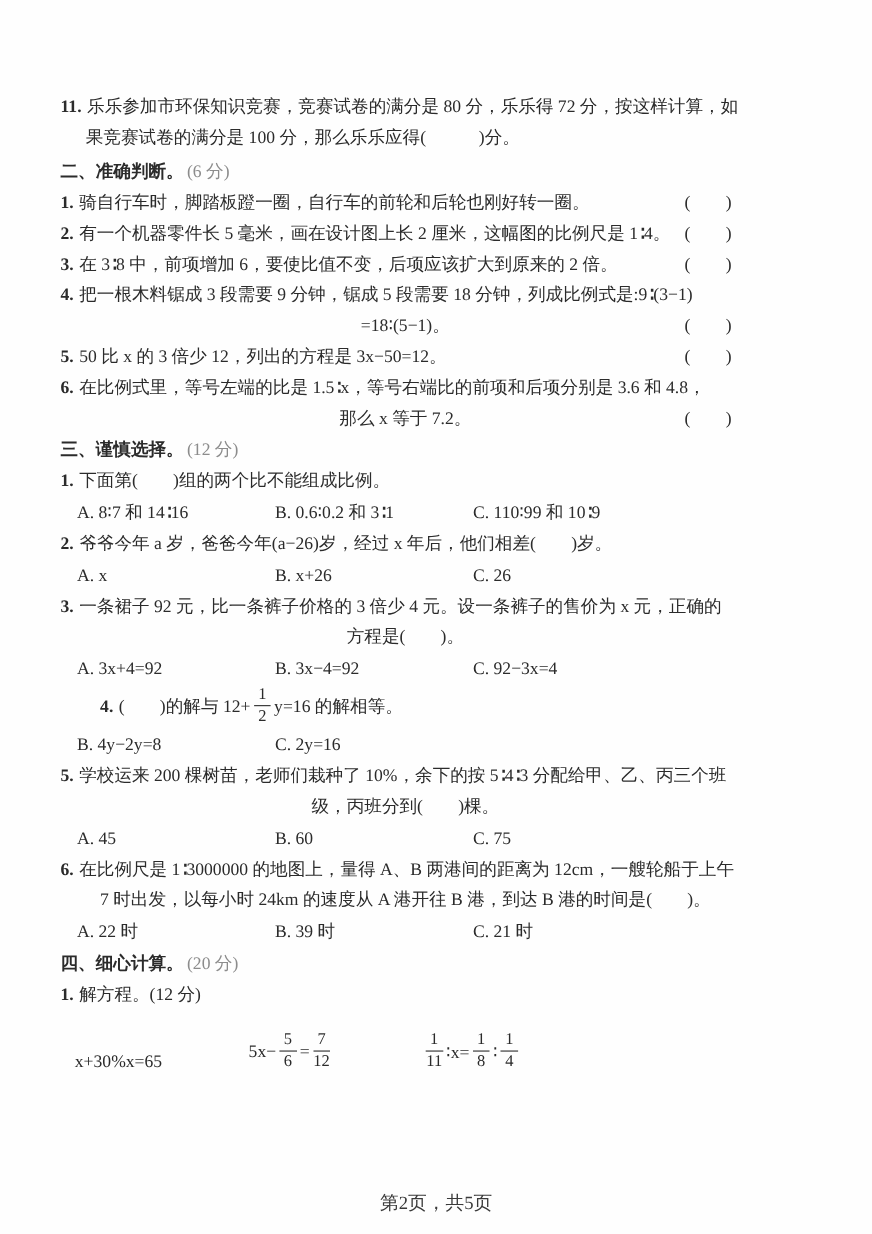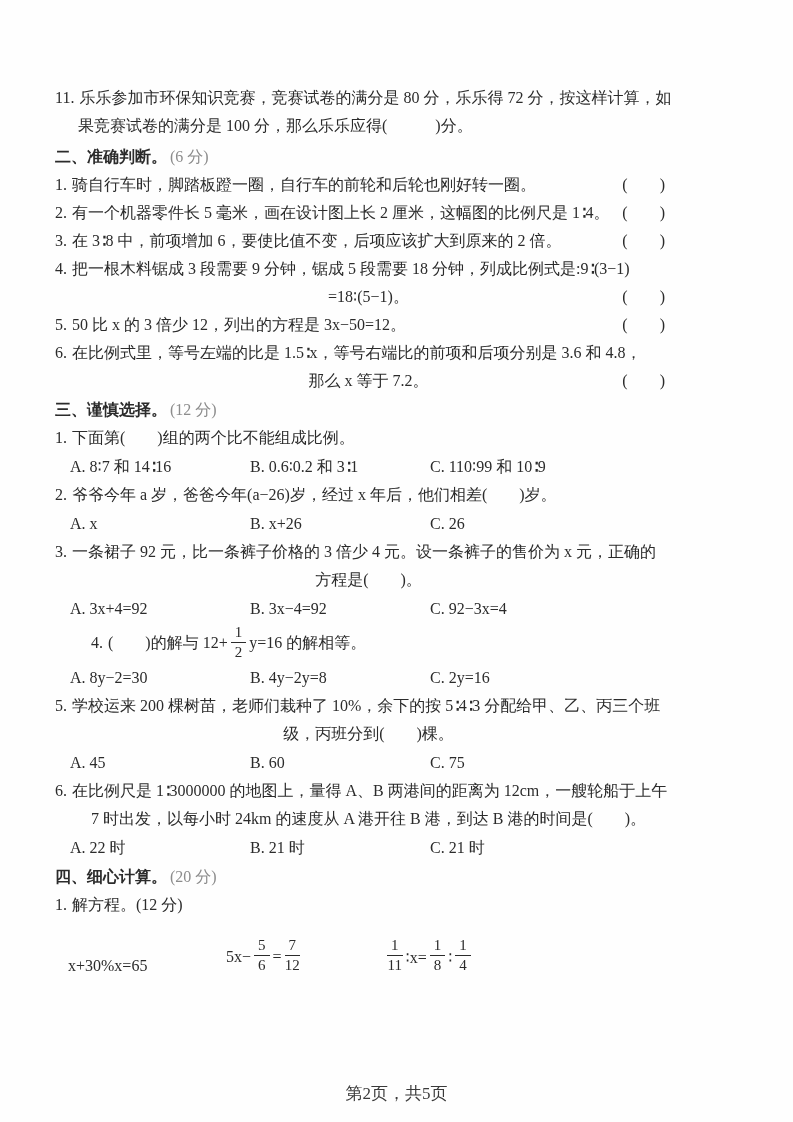--- a/index.html
+++ b/index.html
@@ -21,21 +21,21 @@
     position: absolute;
     left: 55px;
     top: 84px;
     width: 612px;
   }
   .line {
     line-height: 28px;
     white-space: nowrap;
   }
   .item { position: relative; }
-  .num { font-weight: normal; margin-right: 5px; }
+  .num { font-weight: bold; margin-right: 5px; }
   .cont { padding-left: 15px; text-align: center; }
   .cont-wide { padding-left: 23px; }
   .sec-title {
     line-height: 29px;
     font-weight: bold;
     white-space: nowrap;
   }
   .sec-title .score {
     color: #8c8c8c;
     font-weight: normal;
@@ -175,42 +175,41 @@
         <span class="opt">C. 92−3x=4</span>
       </div>
     </div>
 
     <div class="item">
       <div class="stem-frac-line"><span class="num">4.</span><span>(　　)的解与 12+</span><span class="frac">
             <span class="fn">1</span>
             <span class="fd">2</span>
           </span><span>y=16 的解相等。</span></div>
       <div class="options">
-        <span class="opt">A. 8y−2=30</span>
         <span class="opt">B. 4y−2y=8</span>
         <span class="opt">C. 2y=16</span>
       </div>
     </div>
 
     <div class="item">
       <div class="line"><span class="num">5.</span><span>学校运来 200 棵树苗，老师们栽种了 10%，余下的按 5∶4∶3 分配给甲、乙、丙三个班</span></div>
       <div class="line cont">级，丙班分到(　　)棵。</div>
       <div class="options">
         <span class="opt">A. 45</span>
         <span class="opt">B. 60</span>
         <span class="opt">C. 75</span>
       </div>
     </div>
 
     <div class="item">
       <div class="line"><span class="num">6.</span><span>在比例尺是 1∶3000000 的地图上，量得 A、B 两港间的距离为 12cm，一艘轮船于上午</span></div>
       <div class="line cont">7 时出发，以每小时 24km 的速度从 A 港开往 B 港，到达 B 港的时间是(　　)。</div>
       <div class="options">
         <span class="opt">A. 22 时</span>
-        <span class="opt">B. 21 时</span>
+        <span class="opt">B. 39 时</span>
         <span class="opt">C. 21 时</span>
       </div>
     </div>
 
     <div class="sec-title"><span>四、细心计算。</span><span class="score">(20 分)</span></div>
 
     <div class="item">
       <div class="line"><span class="num">1.</span><span>解方程。(12 分)</span></div>
     </div>
 

